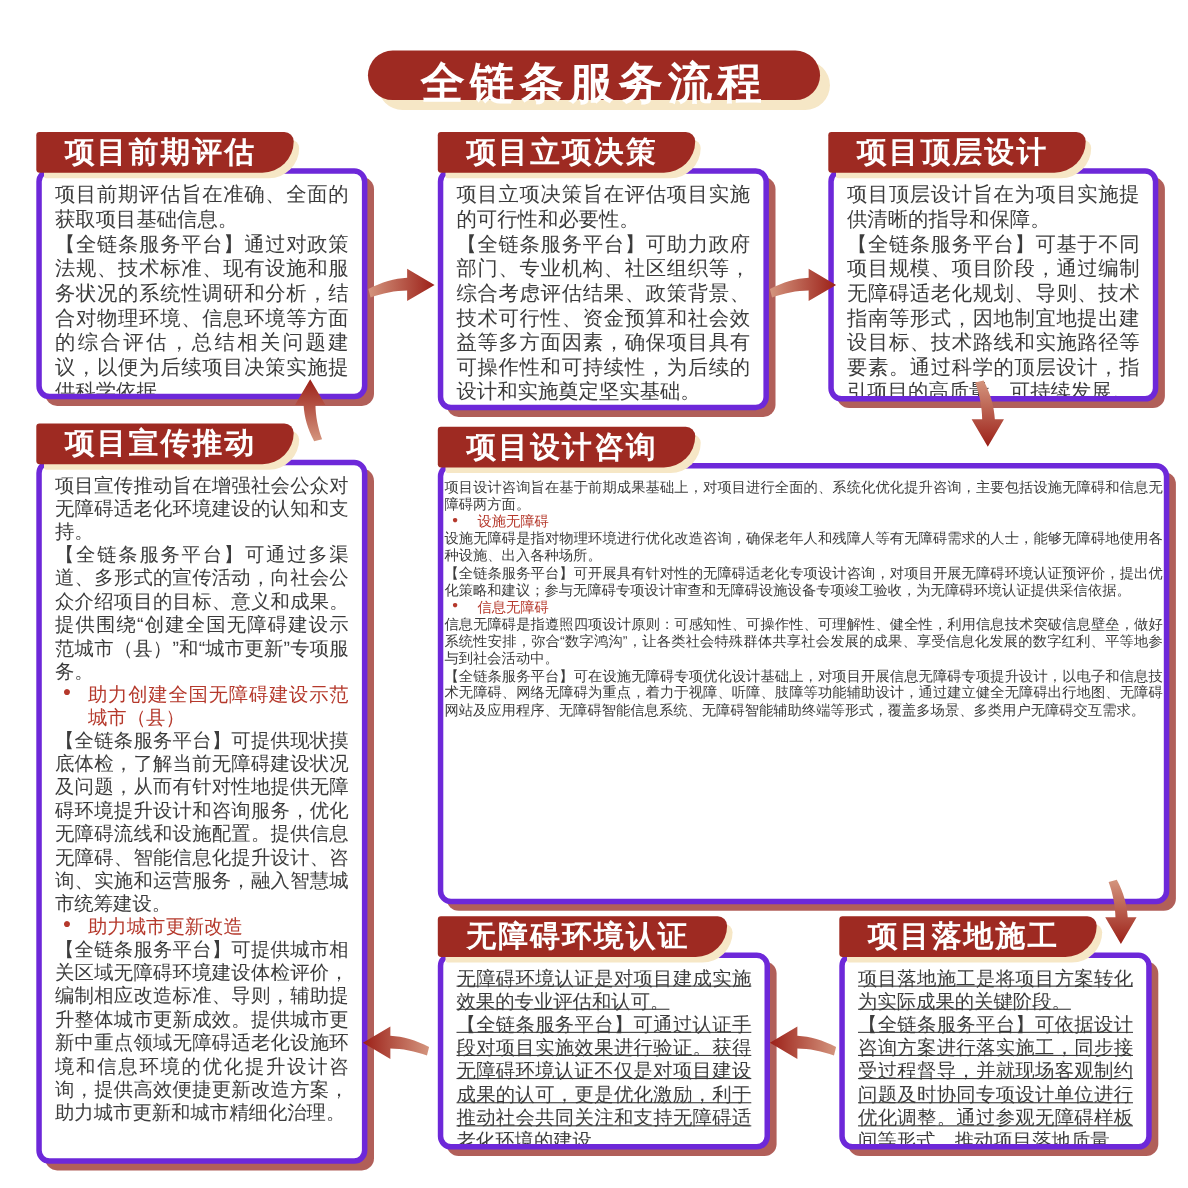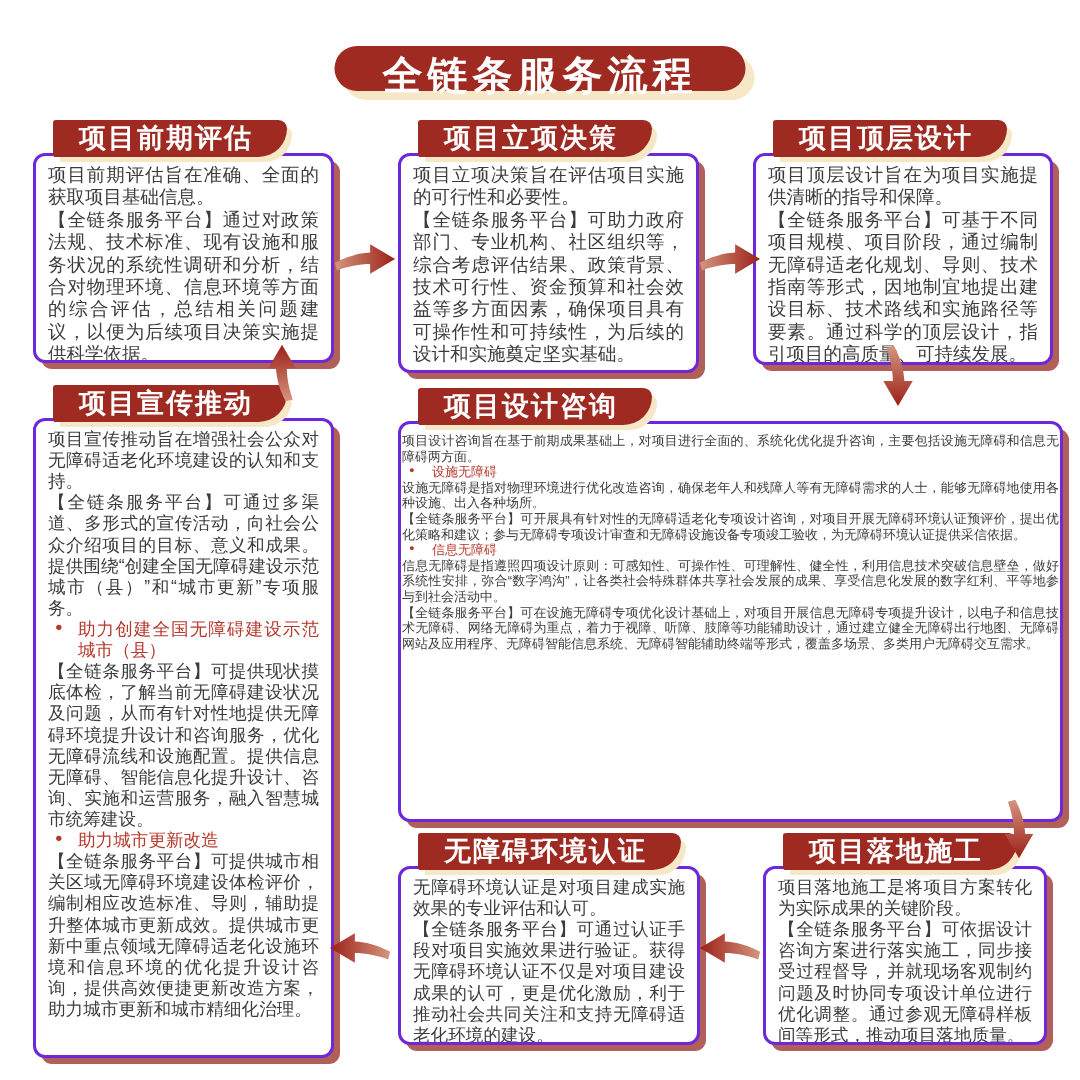--- a/index.html
+++ b/index.html
@@ -26,26 +26,26 @@
 
   
   .box{position:absolute;z-index:1;}
   .box-header{
     position:absolute;top:0;left:0;height:37px;line-height:37px;
     background:var(--red-dark);color:#ffffff;
     font-size:27px;font-weight:bold;letter-spacing:2px;
     padding:0 34px 0 26px;
     border-radius:4px 12px 40px 4px;
     box-shadow:6px 6px 0 -1px var(--cream);
-    z-index:3;white-space:nowrap;margin-left:20px;
+    z-index:3;white-space:nowrap;
   }
   .box-body{
     position:absolute;left:0;right:0;top:33px;bottom:0;
     background:#ffffff;
-    border:3px solid #6d28d9;
+    border:5px solid #6d28d9;
     border-radius:12px;
     box-shadow:7px 7px 0 -1px var(--shadow-maroon);
     padding:8px 12px 6px 12px;
     font-size:18.5px;line-height:1.21;text-align:justify;
     overflow:hidden;z-index:2;
   }
   .box-body p{margin:0;}
   .bullet{
     color:var(--red-bullet);position:relative;padding-left:30px;
   }
@@ -58,21 +58,21 @@
   .box-approval      {left:398px;top:120px; width:301px; height:253px;}
   .box-top-design    {left:753px;top:120px; width:300px; height:245px;}
   .box-promotion     {left:33px; top:385px; width:301px; height:673px;}
   .box-design-consult{left:398px;top:388px; width:665px; height:434px;}
   .box-certification {left:398px;top:833px; width:302px; height:212px;}
   .box-construction  {left:763px;top:833px; width:284px; height:212px;}
 
   .box-promotion .box-body{font-size:17.6px;line-height:1.2;}
   .box-design-consult .box-body{font-size:13px;line-height:1.2;padding:9px 1px;}
   .box-certification .box-body,
-  .box-construction .box-body{font-size:17.6px;line-height:1.2;}
+  .box-construction .box-body{font-size:17.6px;line-height:1.2;text-decoration:underline;}
 
   
   .arrow{position:absolute;z-index:5;}
   .arrow svg{display:block;width:100%;height:100%;}
   .arrow-right-1{left:333px;top:226px;width:64px;height:66px;}
   .arrow-right-2{left:698px;top:226px;width:64px;height:66px;}
   .arrow-down-1 {left:866px;top:348px;width:64px;height:56px;transform:rotate(90deg);}
   .arrow-up-1   {left:252px;top:344px;width:60px;height:58px;transform:rotate(-90deg);}
   .arrow-down-2 {left:988px;top:798px;width:62px;height:62px;transform:rotate(90deg);}
   .arrow-left-1 {left:698px;top:918px;width:64px;height:60px;transform:scaleX(-1);}

